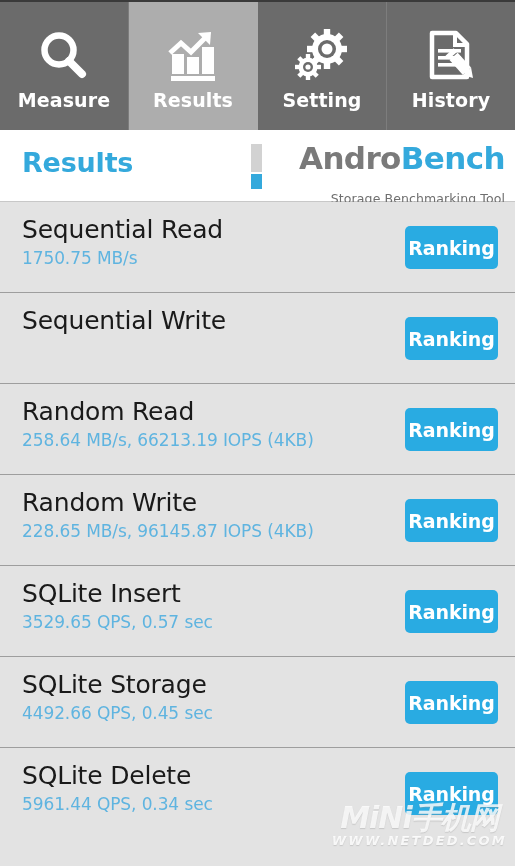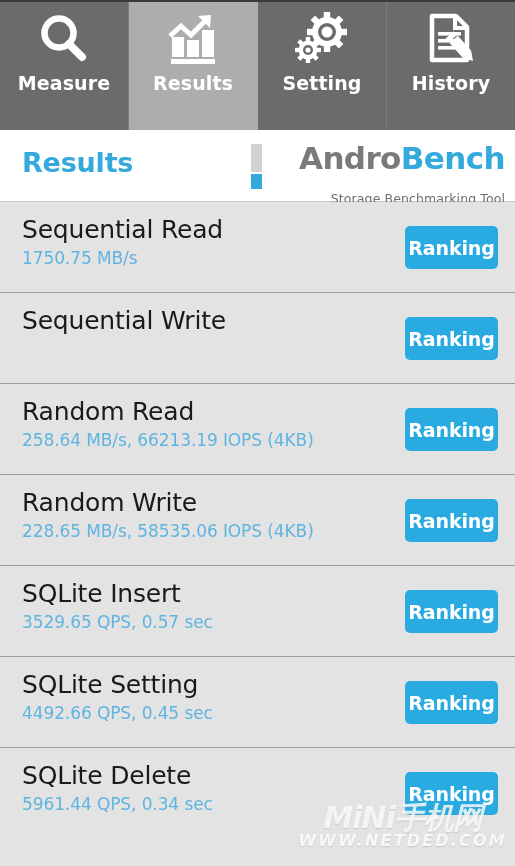--- a/index.html
+++ b/index.html
@@ -30,21 +30,21 @@
     background: #6b6b6b;
     border-top: 2px solid #3a3a3a;
     box-sizing: border-box;
   }
   .tab {
     flex: 1 1 0;
     display: flex;
     flex-direction: column;
     align-items: center;
     justify-content: flex-start;
-    padding-top: 6px;
+    padding-top: 23px;
     box-sizing: border-box;
     background: #6b6b6b;
     border-right: 1px solid #7d7d7d;
     cursor: pointer;
     position: relative;
   }
   .tab:last-child { border-right: none; }
   .tab.active {
     background: #adadad;
     border-right: 1px solid #adadad;
@@ -190,21 +190,21 @@
   .wm-main {
     font-size: 30px;
     font-weight: bold;
     font-style: italic;
     color: rgba(255,255,255,0.80);
     line-height: 30px;
     letter-spacing: -1px;
     text-shadow: 0 1px 1px rgba(150,150,150,0.35);
   }
   .wm-sub {
-    font-size: 16px;
+    font-size: 13px;
     font-weight: bold;
     font-style: italic;
     color: rgba(255,255,255,0.85);
     letter-spacing: 2.2px;
     line-height: 15px;
     text-shadow: 0 1px 1px rgba(150,150,150,0.35);
   }
 </style>
 </head>
 <body>
@@ -325,36 +325,36 @@
       <div class="result-texts">
         <div class="result-name">Random Read</div>
         <div class="result-value">258.64 MB/s, 66213.19 IOPS (4KB)</div>
       </div>
       <button class="ranking-btn">Ranking</button>
     </div>
 
     <div class="result-row">
       <div class="result-texts">
         <div class="result-name">Random Write</div>
-        <div class="result-value">228.65 MB/s, 58535.06 IOPS (4KB)</div>
+        <div class="result-value">228.65 MB/s, 96145.87 IOPS (4KB)</div>
       </div>
       <button class="ranking-btn">Ranking</button>
     </div>
 
     <div class="result-row">
       <div class="result-texts">
         <div class="result-name">SQLite Insert</div>
         <div class="result-value">3529.65 QPS, 0.57 sec</div>
       </div>
       <button class="ranking-btn">Ranking</button>
     </div>
 
     <div class="result-row">
       <div class="result-texts">
-        <div class="result-name">SQLite Setting</div>
+        <div class="result-name">SQLite Storage</div>
         <div class="result-value">4492.66 QPS, 0.45 sec</div>
       </div>
       <button class="ranking-btn">Ranking</button>
     </div>
 
     <div class="result-row">
       <div class="result-texts">
         <div class="result-name">SQLite Delete</div>
         <div class="result-value">5961.44 QPS, 0.34 sec</div>
       </div>

